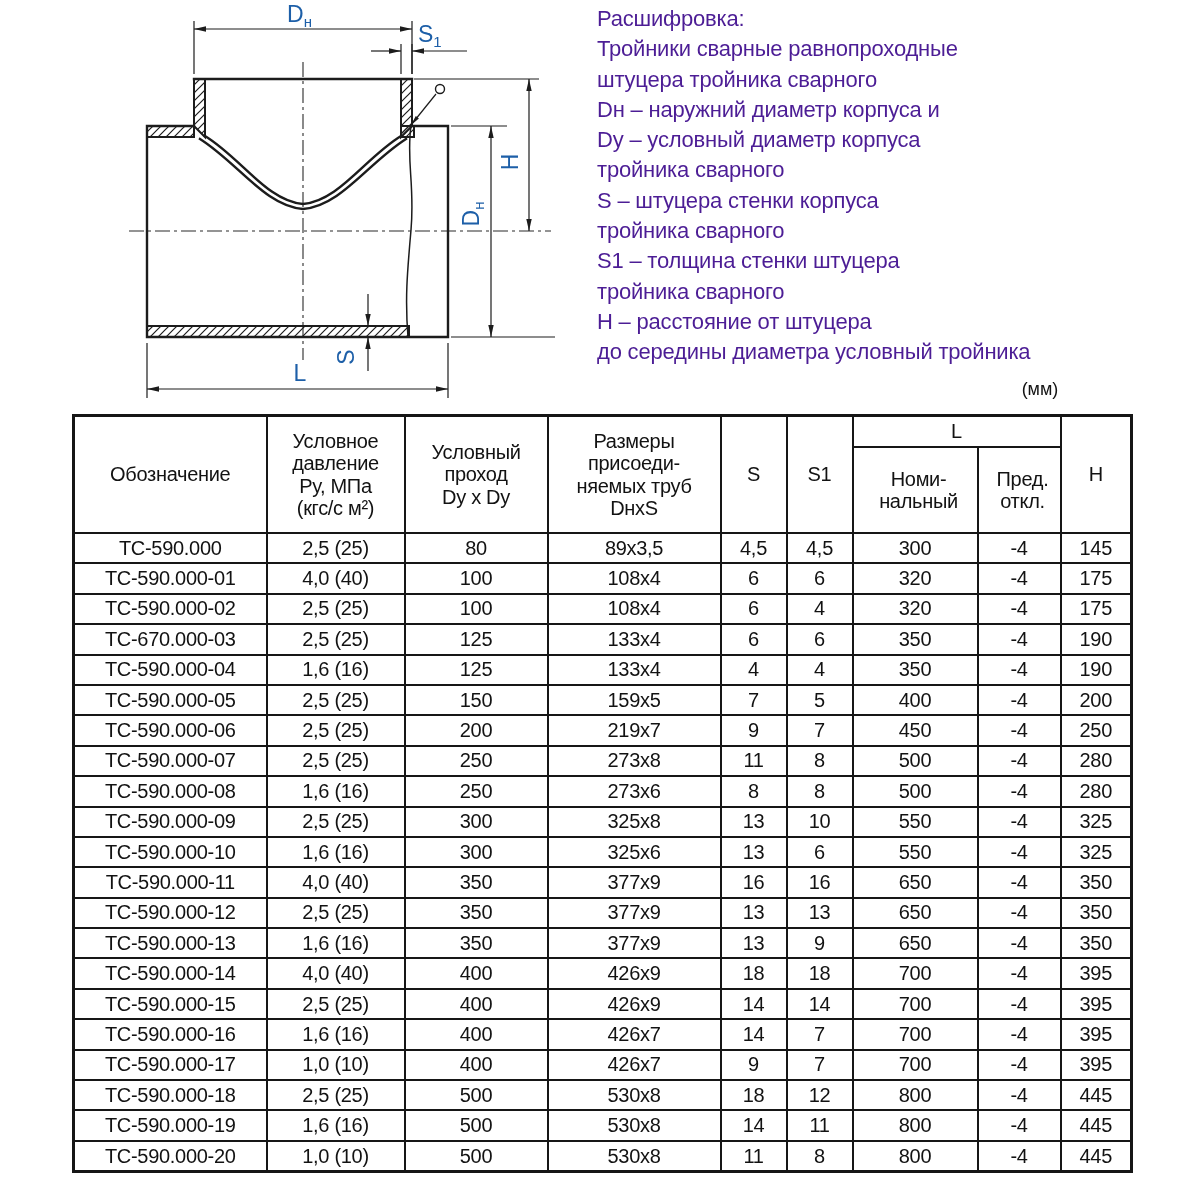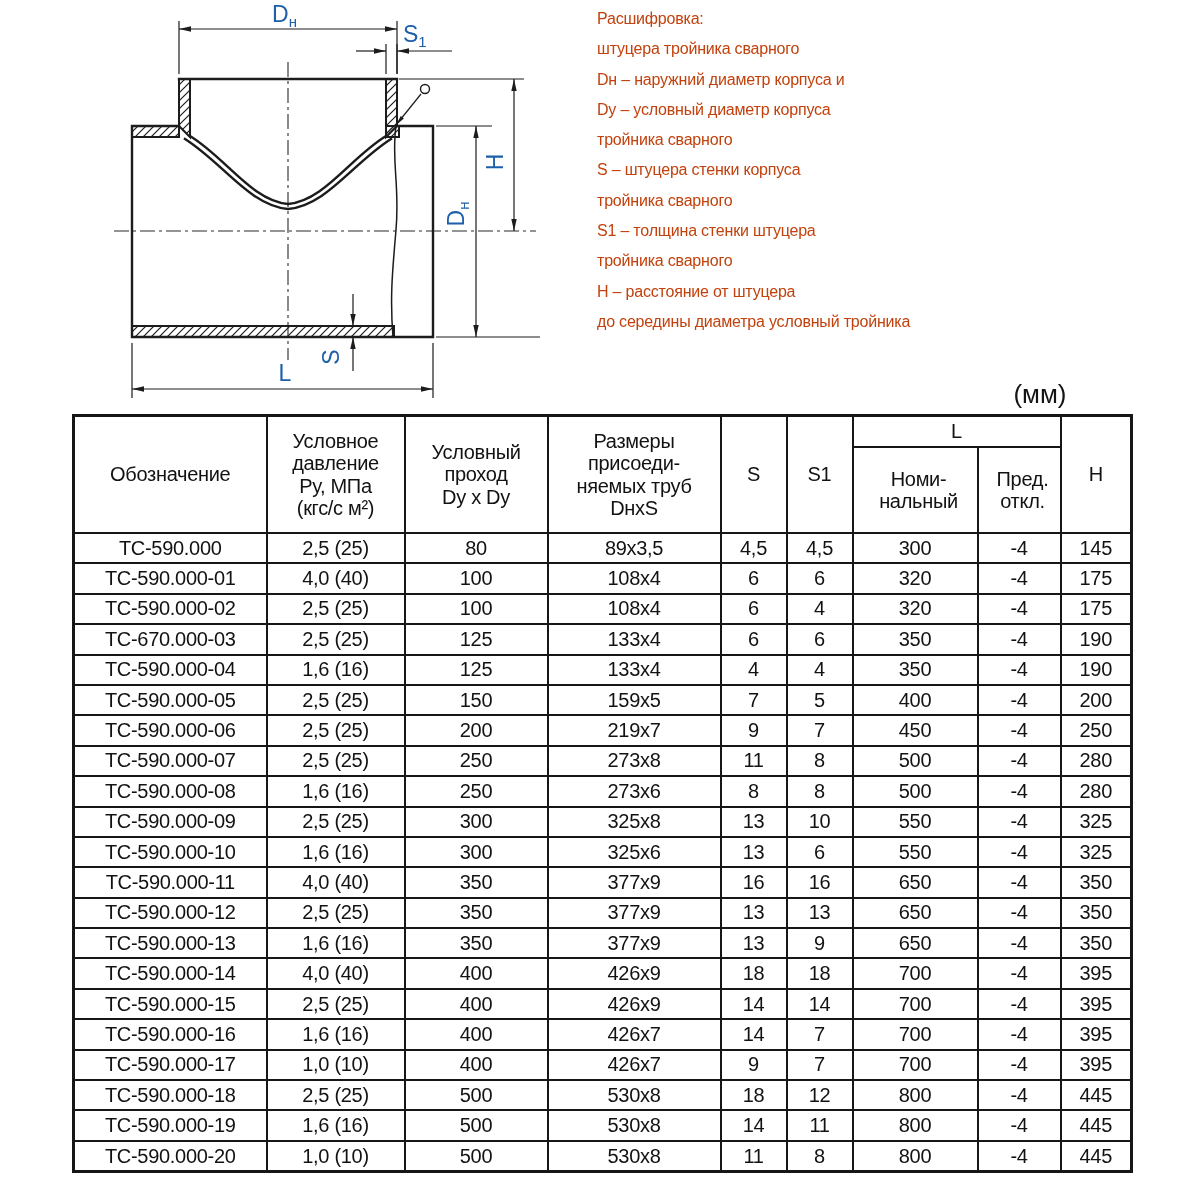--- a/index.html
+++ b/index.html
@@ -2,30 +2,30 @@
 <html><head>
 <meta charset="utf-8">
 <style>
   html,body{margin:0;padding:0;}
   body{
     width:1200px;height:1188px;position:relative;background:#ffffff;
     font-family:"Liberation Sans","DejaVu Sans",sans-serif;color:#161616;
     overflow:hidden;
   }
   
-  .drawing-panel{position:absolute;left:0;top:0;width:560px;height:410px;text-decoration:underline;}
+  .drawing-panel{position:absolute;left:15px;top:0;width:560px;height:410px;text-decoration:underline;}
   
   .legend-panel{
     position:absolute;left:597px;top:4px;width:600px;
-    font-size:16px;line-height:30.3px;letter-spacing:-0.2px;color:#c2410c;
+    font-size:22px;line-height:30.3px;letter-spacing:-0.2px;color:#4c1d95;
   }
   .legend-line{white-space:nowrap;}
   .units-note{
     position:absolute;left:985px;top:379px;width:110px;text-align:center;
-    font-size:26px;color:#141414;
+    font-size:18px;color:#141414;
   }
   
   .spec-table{
     position:absolute;left:72px;top:414px;width:1058px;
     border-collapse:collapse;table-layout:fixed;
     font-size:20px;letter-spacing:-0.3px;color:#121212;
   }
   .spec-table th,.spec-table td{
     border:2px solid #161616;text-align:center;vertical-align:middle;
     padding:0 2px;font-weight:normal;overflow:hidden;
@@ -124,20 +124,21 @@
   <g stroke="#1c1c1c" stroke-width="1.2" fill="none">
     <line x1="396" y1="125" x2="421" y2="94"></line>
     <polygon points="396,125 403.9,118.5 400.8,115.9" fill="#1c1c1c" stroke="none"></polygon>
     <circle cx="425" cy="89" r="4.5" fill="#ffffff" stroke="#1c1c1c" stroke-width="1.4"></circle>
   </g>
 </svg>
 </div>
 
 <div class="legend-panel">
   <div class="legend-line">Расшифровка:</div>
+  <div class="legend-line">Тройники сварные равнопроходные</div>
   <div class="legend-line">штуцера тройника сварного</div>
   <div class="legend-line">Dн – наружний диаметр корпуса и</div>
   <div class="legend-line">Dy – условный диаметр корпуса</div>
   <div class="legend-line">тройника сварного</div>
   <div class="legend-line">S – штуцера стенки корпуса</div>
   <div class="legend-line">тройника сварного</div>
   <div class="legend-line">S1 – толщина стенки штуцера</div>
   <div class="legend-line">тройника сварного</div>
   <div class="legend-line">H – расстояние от штуцера</div>
   <div class="legend-line">до середины диаметра условный тройника</div>

